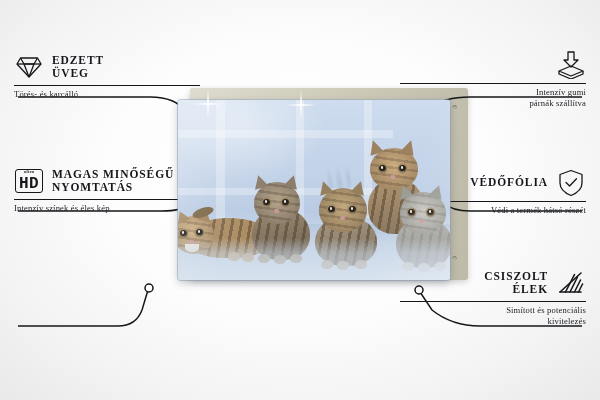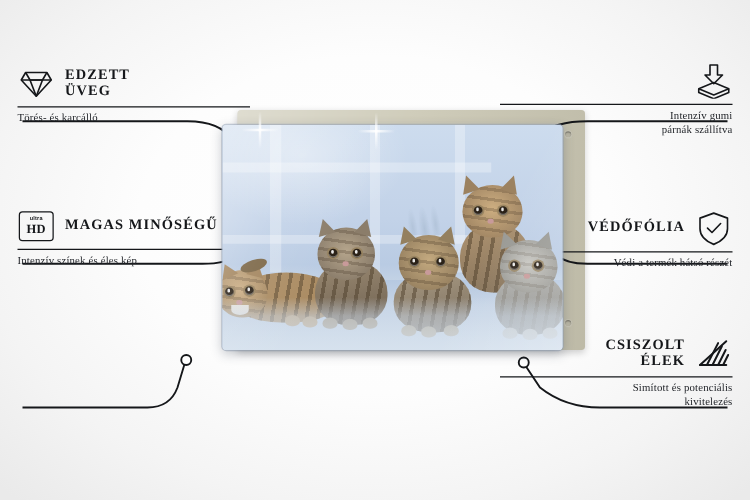--- a/index.html
+++ b/index.html
@@ -252,22 +252,22 @@
     line-height: 1;
   }
   .hd-badge .ultra {
     font-family: "Liberation Sans", sans-serif;
     font-size: 4.4px;
     font-weight: 700;
     letter-spacing: 0.2px;
     color: #15171a;
   }
   .hd-badge .hd {
-    font-family: Liberation Serif, serif;
-    font-size: 10px;
+    font-family: Liberation Mono, monospace;
+    font-size: 16px;
     font-weight: 700;
     letter-spacing: 0.3px;
     color: #15171a;
     margin-top: 1px;
   }
 </style>
 </head>
 <body>
 
 <div id="stage">
@@ -419,21 +419,21 @@
   </div>
 
   <div class="feature left" id="f-print">
     <div class="head">
       <span class="icon">
         <span class="hd-badge">
           <span class="ultra">ultra</span>
           <span class="hd">HD</span>
         </span>
       </span>
-      <span class="title"><span>MAGAS MINŐSÉGŰ</span><br></span>
+      <span class="title"><span>MAGAS MINŐSÉGŰ</span><br><span>NYOMTATÁS</span></span>
     </div>
     <div class="rule"></div>
     <div class="desc">Intenzív színek és éles kép</div>
   </div>
 
 
   <div class="feature right" id="f-pads">
     <div class="head">
       <span class="icon">
         <svg width="30" height="28" viewBox="0 0 30 28" fill="none" stroke="#15171a" stroke-width="1.3" stroke-linejoin="round">

